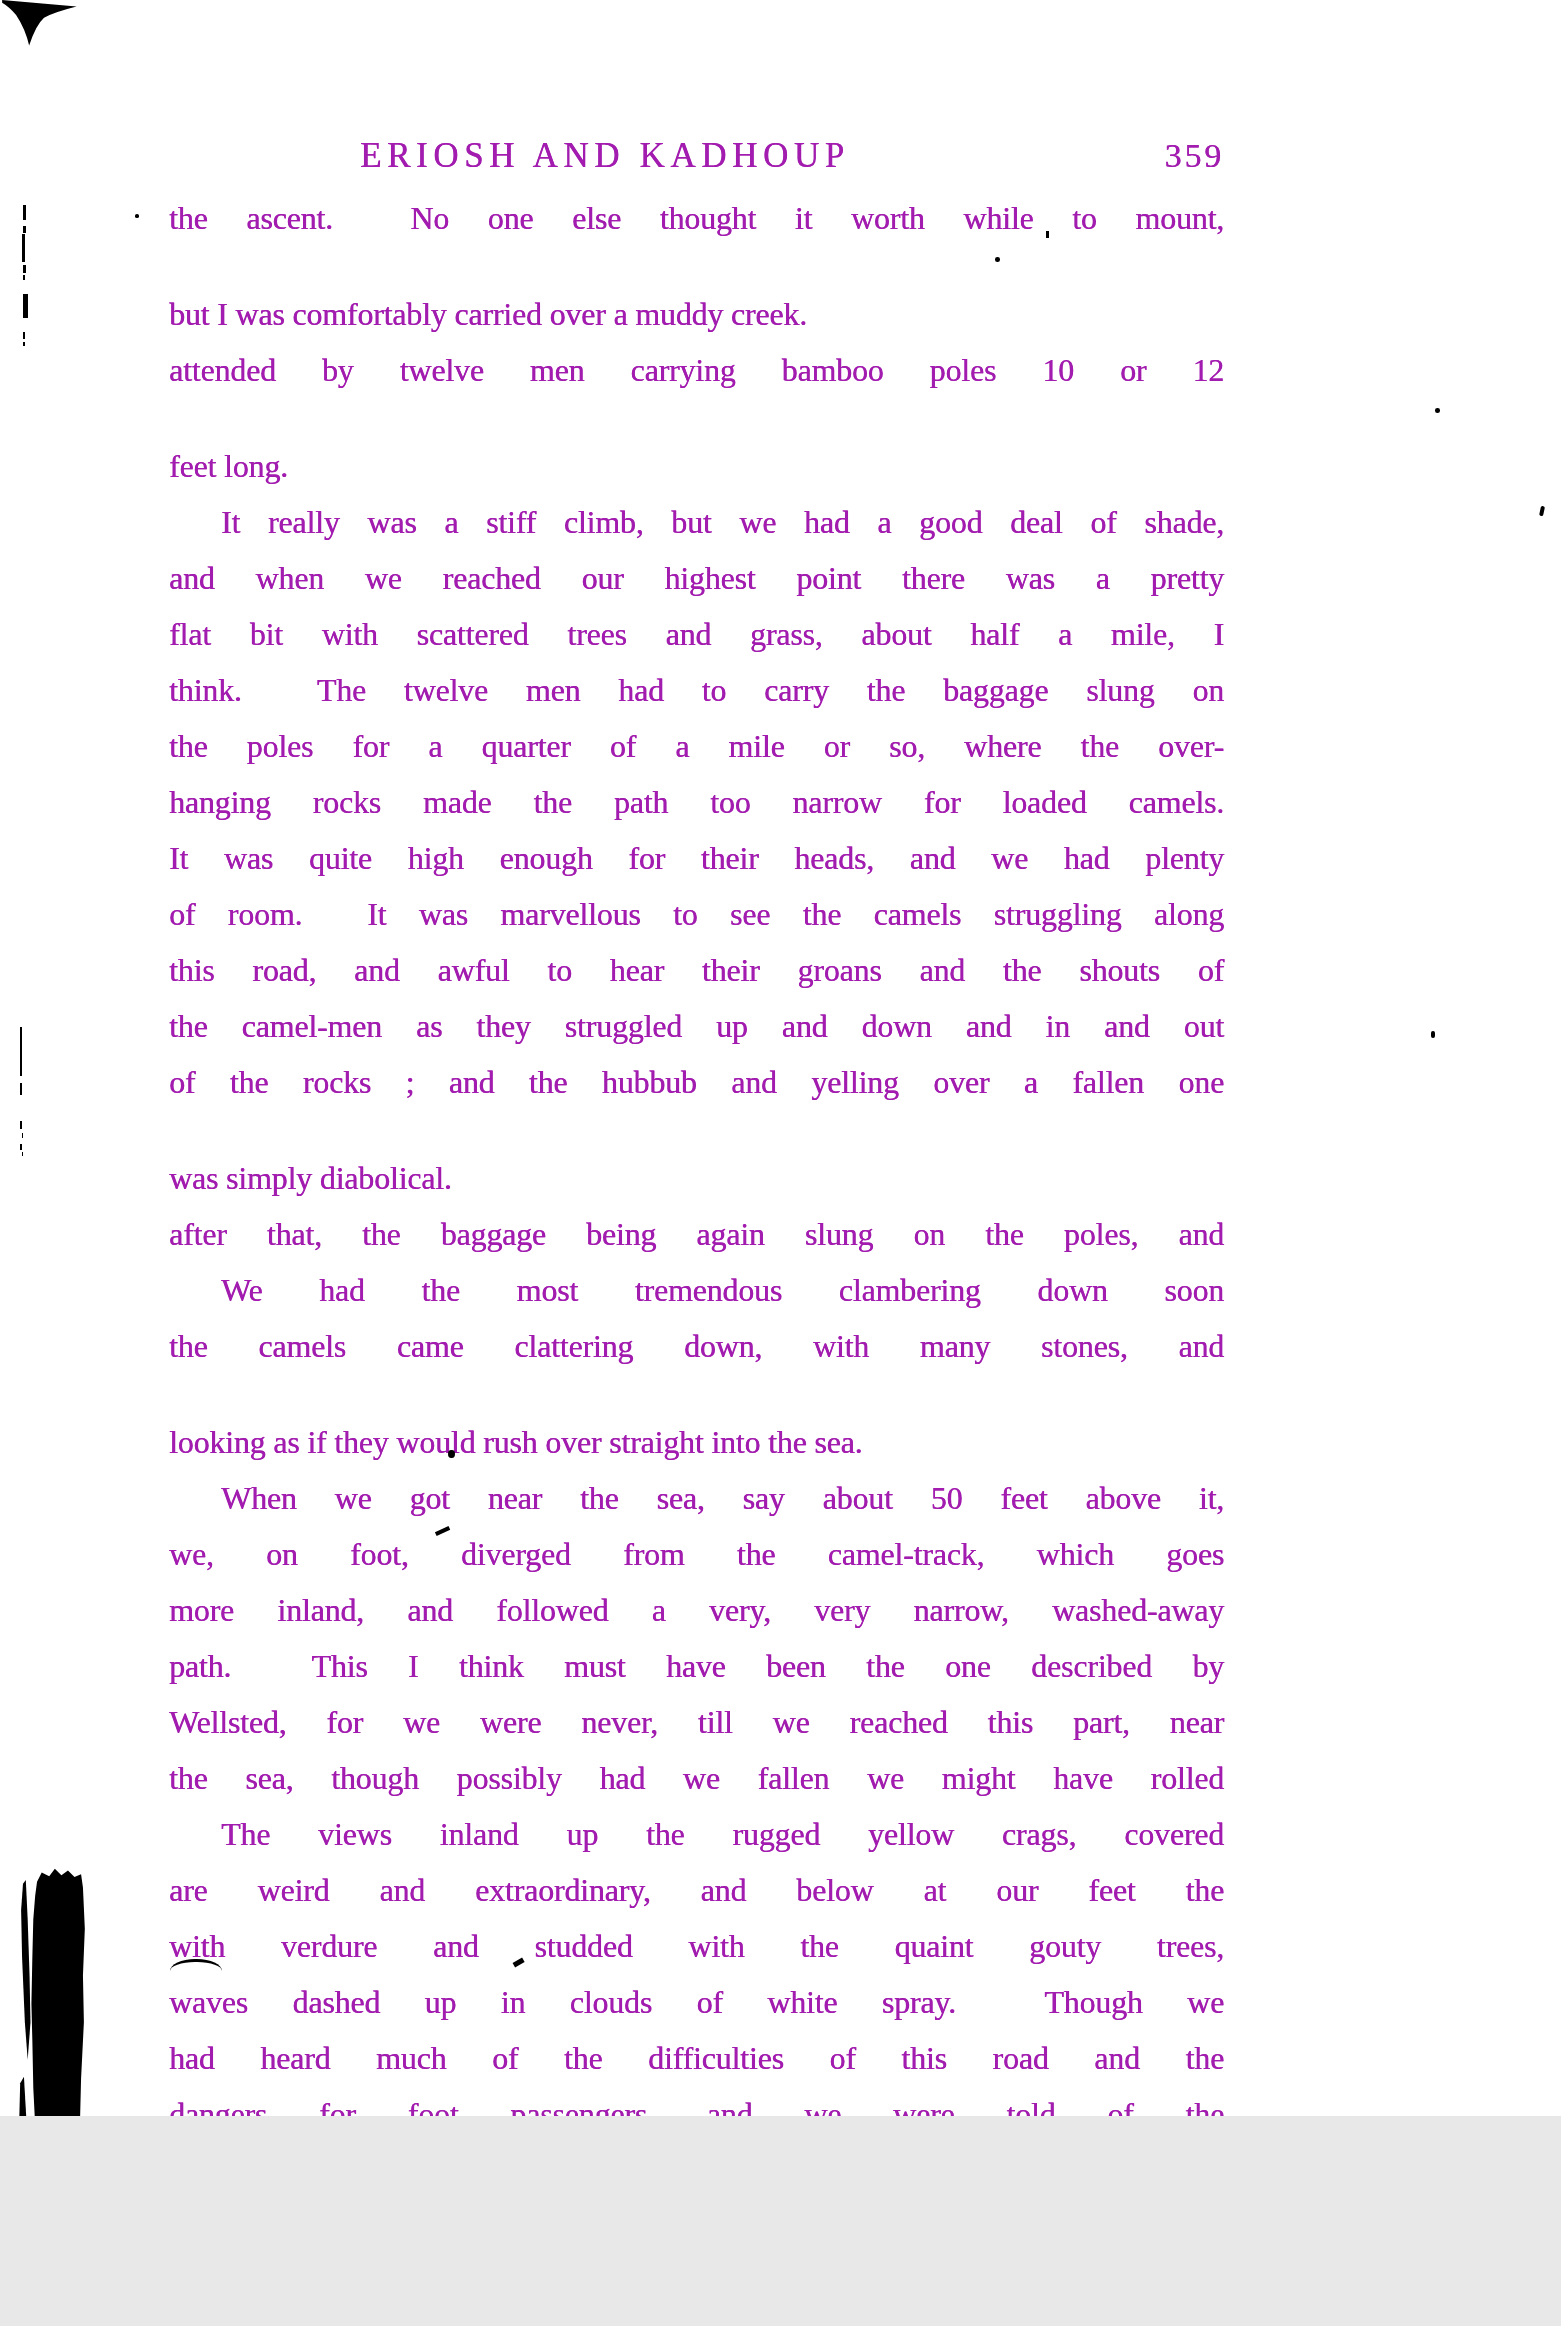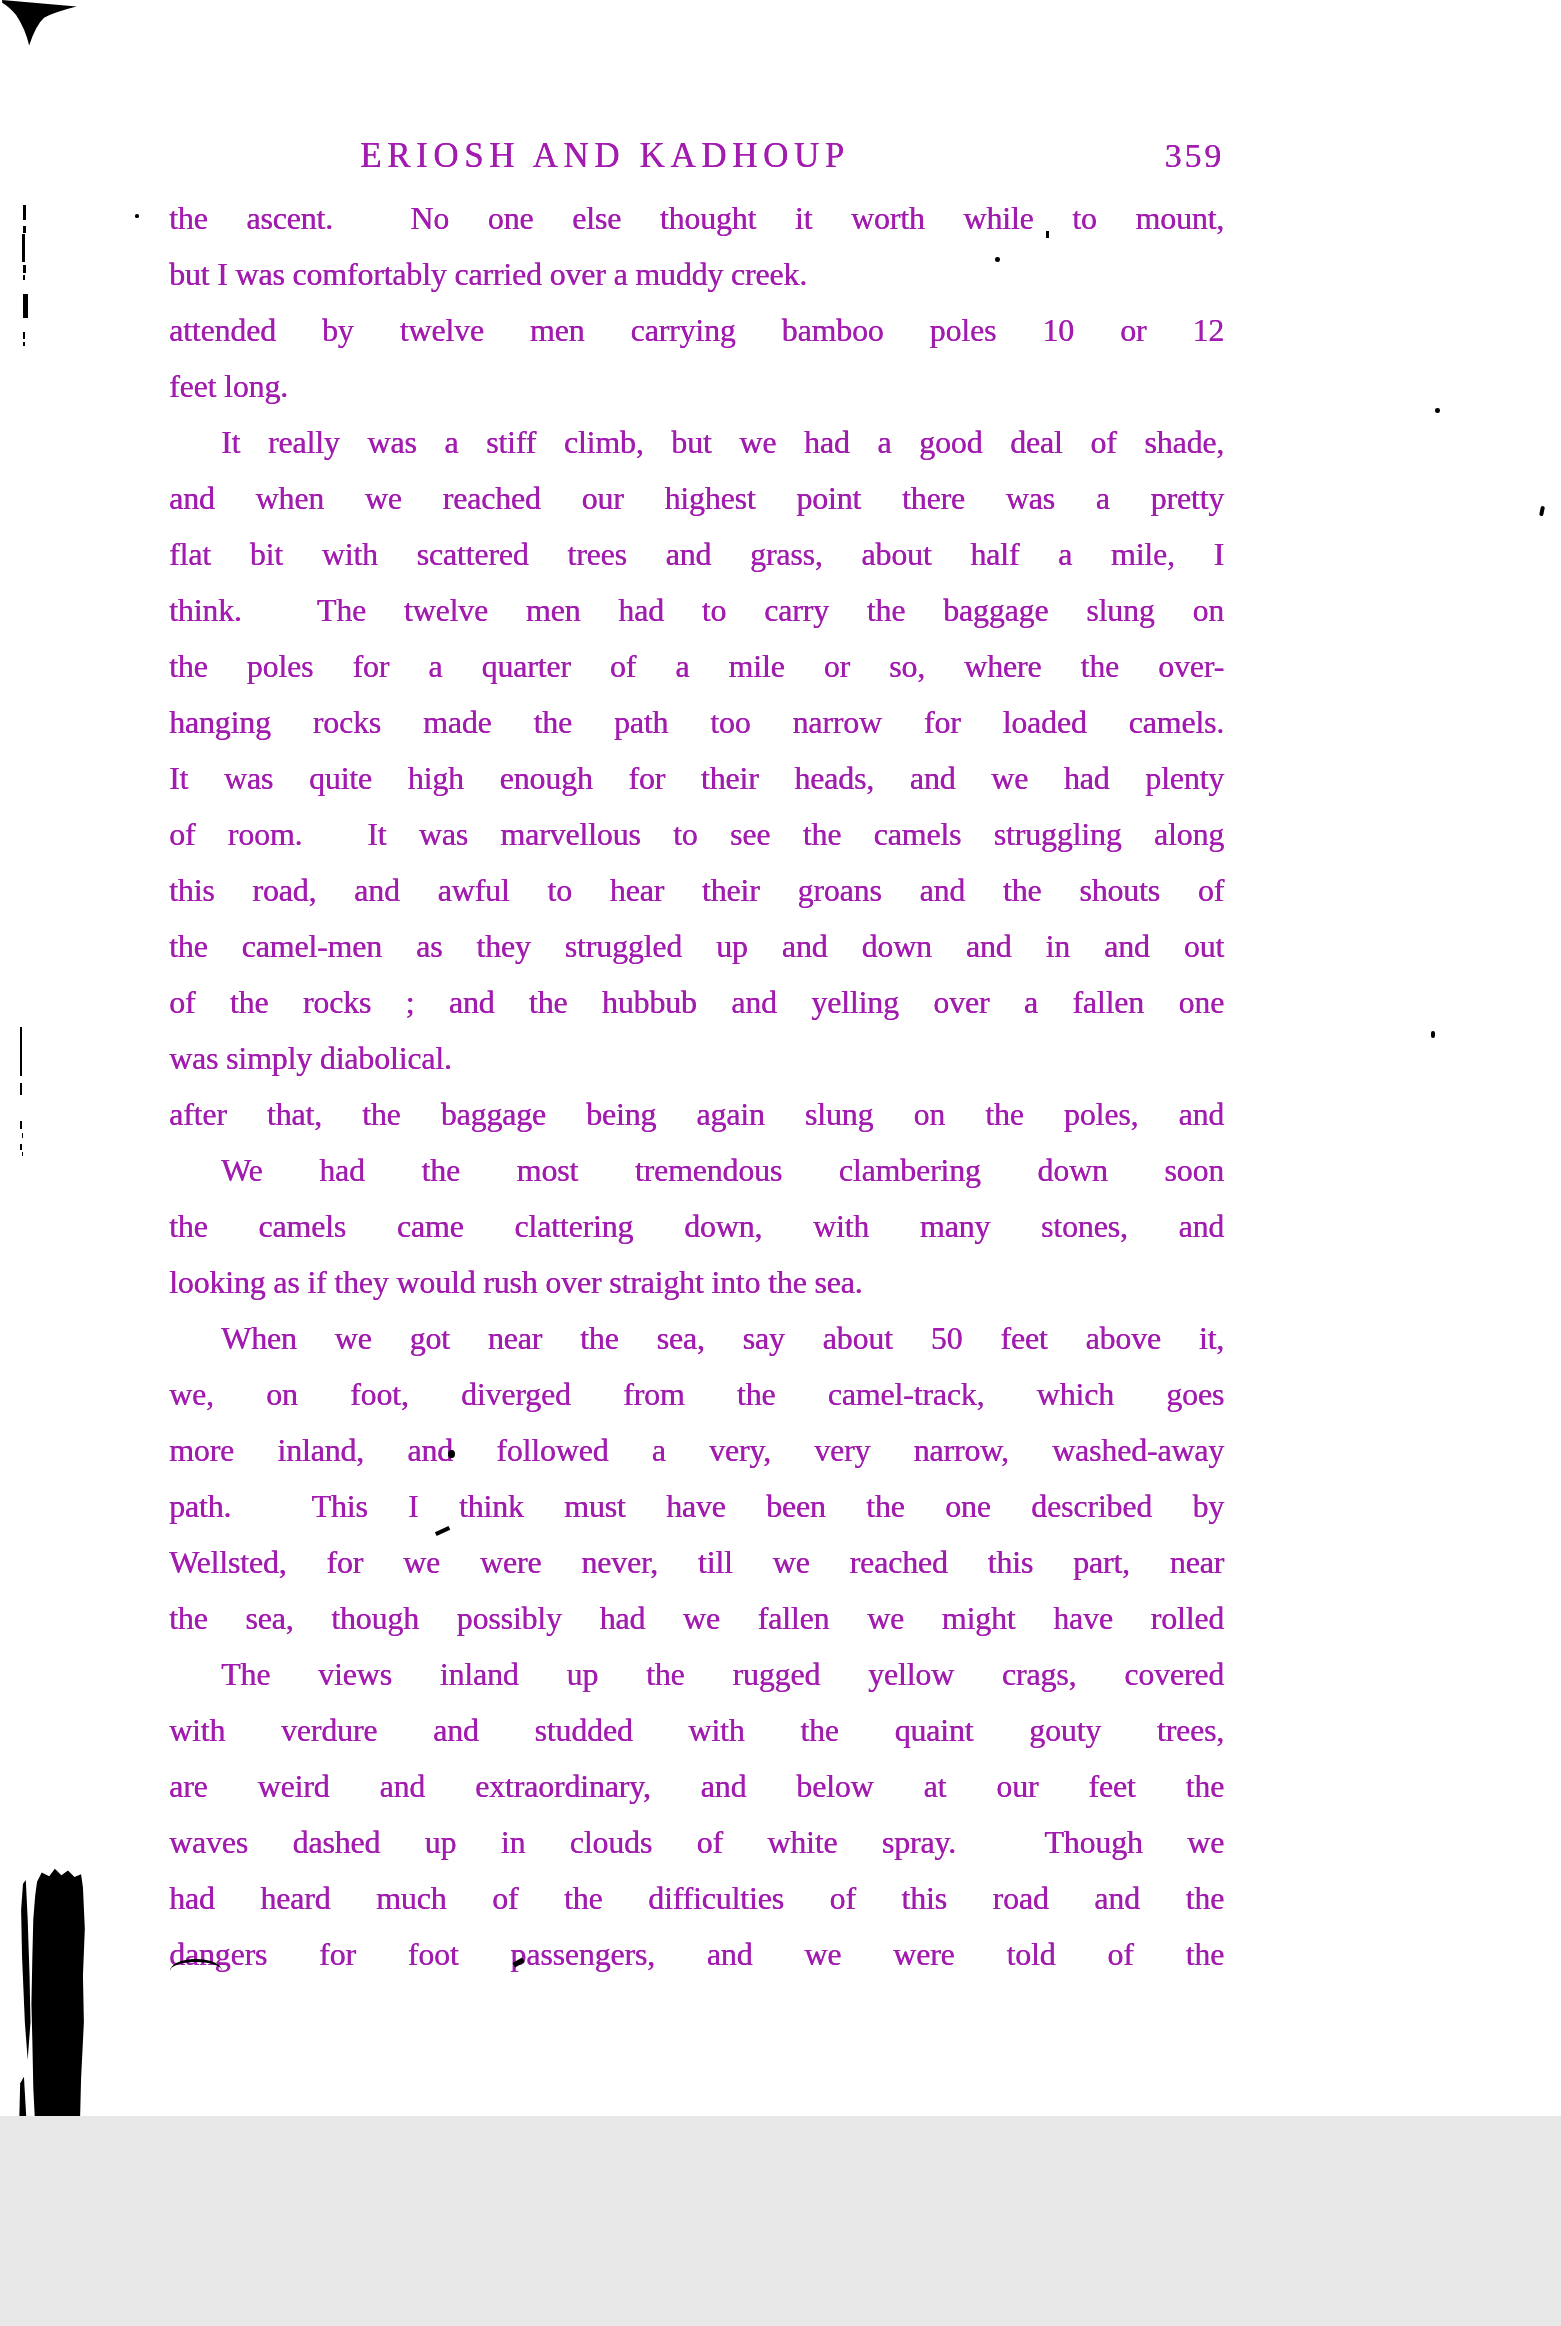--- a/index.html
+++ b/index.html
@@ -29,21 +29,21 @@
   }
   .line {
     height:56px;
     white-space:pre-wrap;
     text-align:justify;
     text-align-last:justify;
     -moz-text-align-last:justify;
     text-shadow:0.4px 0 0 currentColor;
   }
   .line.indent { padding-left:52px; }
-  .line.last { text-align-last:left; -moz-text-align-last:left; }
+  .line.last { text-align-last:left;margin-top:40px; -moz-text-align-last:left; }
   .art { position:absolute; background:#000; }
   .curve {
     background:transparent;
     border-top:3.7px solid #000;
     border-radius:50% 50% 0 0 / 100% 100% 0 0;
   }
 </style>
 </head>
 <body>
 
@@ -75,22 +75,22 @@
       <div class="line indent">We had the most tremendous clambering down soon</div>
       <div class="line">the camels came clattering down, with many stones, and</div>
       <div class="line last">looking as if they would rush over straight into the sea.</div>
       <div class="line indent">When we got near the sea, say about 50 feet above it,</div>
       <div class="line">we, on foot, diverged from the camel-track, which goes</div>
       <div class="line">more inland, and followed a very, very narrow, washed-away</div>
       <div class="line">path.  This I think must have been the one described by</div>
       <div class="line">Wellsted, for we were never, till we reached this part, near</div>
       <div class="line">the sea, though possibly had we fallen we might have rolled</div>
       <div class="line indent">The views inland up the rugged yellow crags, covered</div>
+      <div class="line">are weird and extraordinary, and below at our feet the</div>
       <div class="line">with verdure and studded with the quaint gouty trees,</div>
-      <div class="line">are weird and extraordinary, and below at our feet the</div>
       <div class="line">waves dashed up in clouds of white spray.  Though we</div>
       <div class="line">had heard much of the difficulties of this road and the</div>
       <div class="line">dangers for foot passengers, and we were told of the</div>
     </div>
 
   <svg viewBox="0 0 95 58" style="position:absolute;left:0;top:0;width:89px;height:54px">
     <path d="M2,0 L82,7 Q58,13 47,19 Q38,27 31,49 Q27,31 17,16 Q9,7 2,3 Z" fill="#000"></path>
   </svg>
 
   <div class="art" style="left:23.4px;top:205px;width:2.8px;height:15px"></div>

